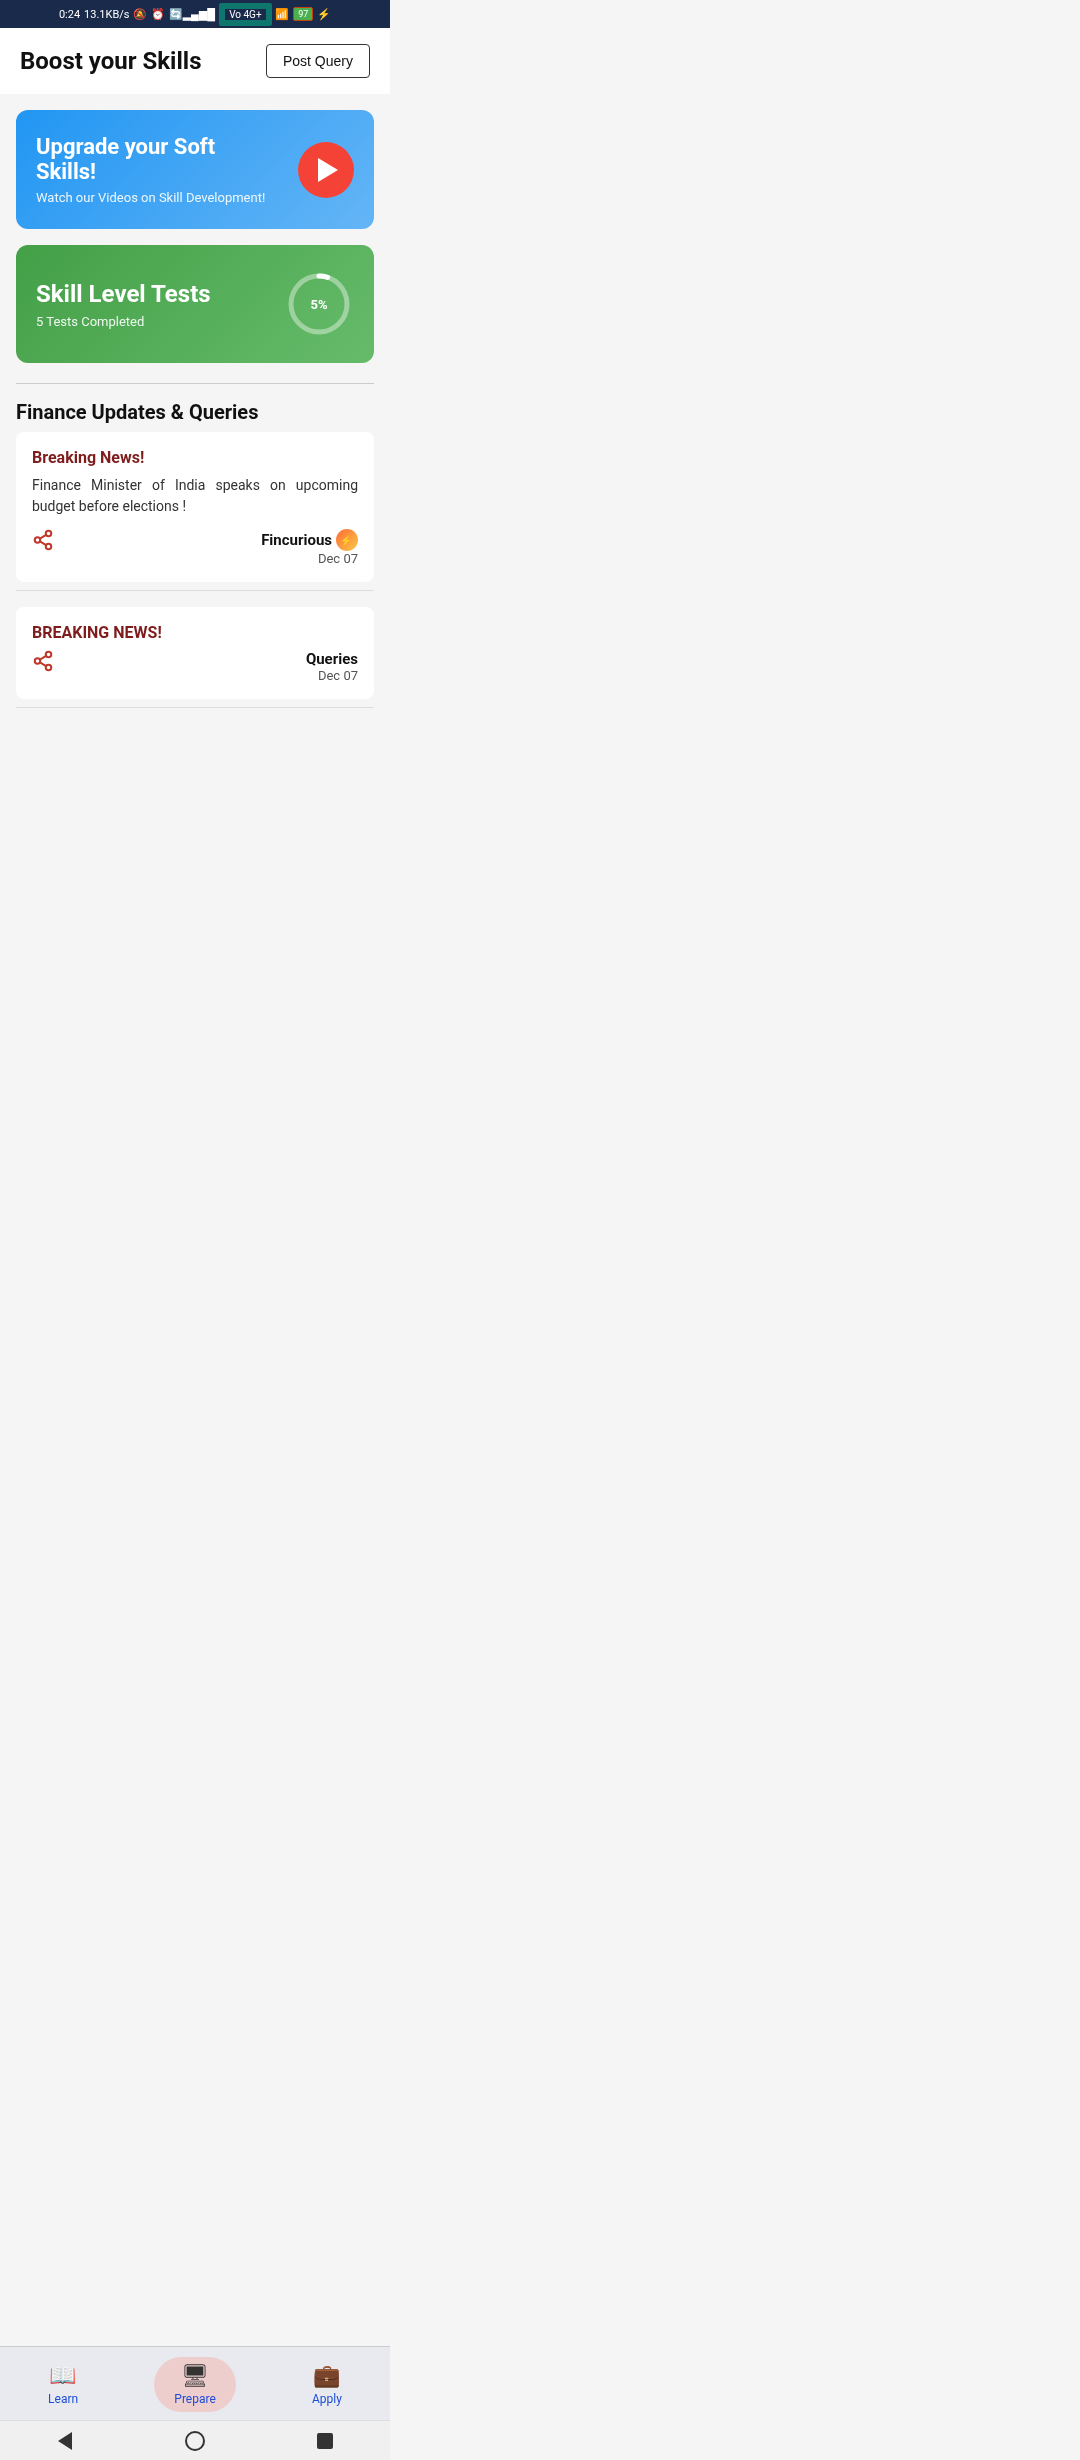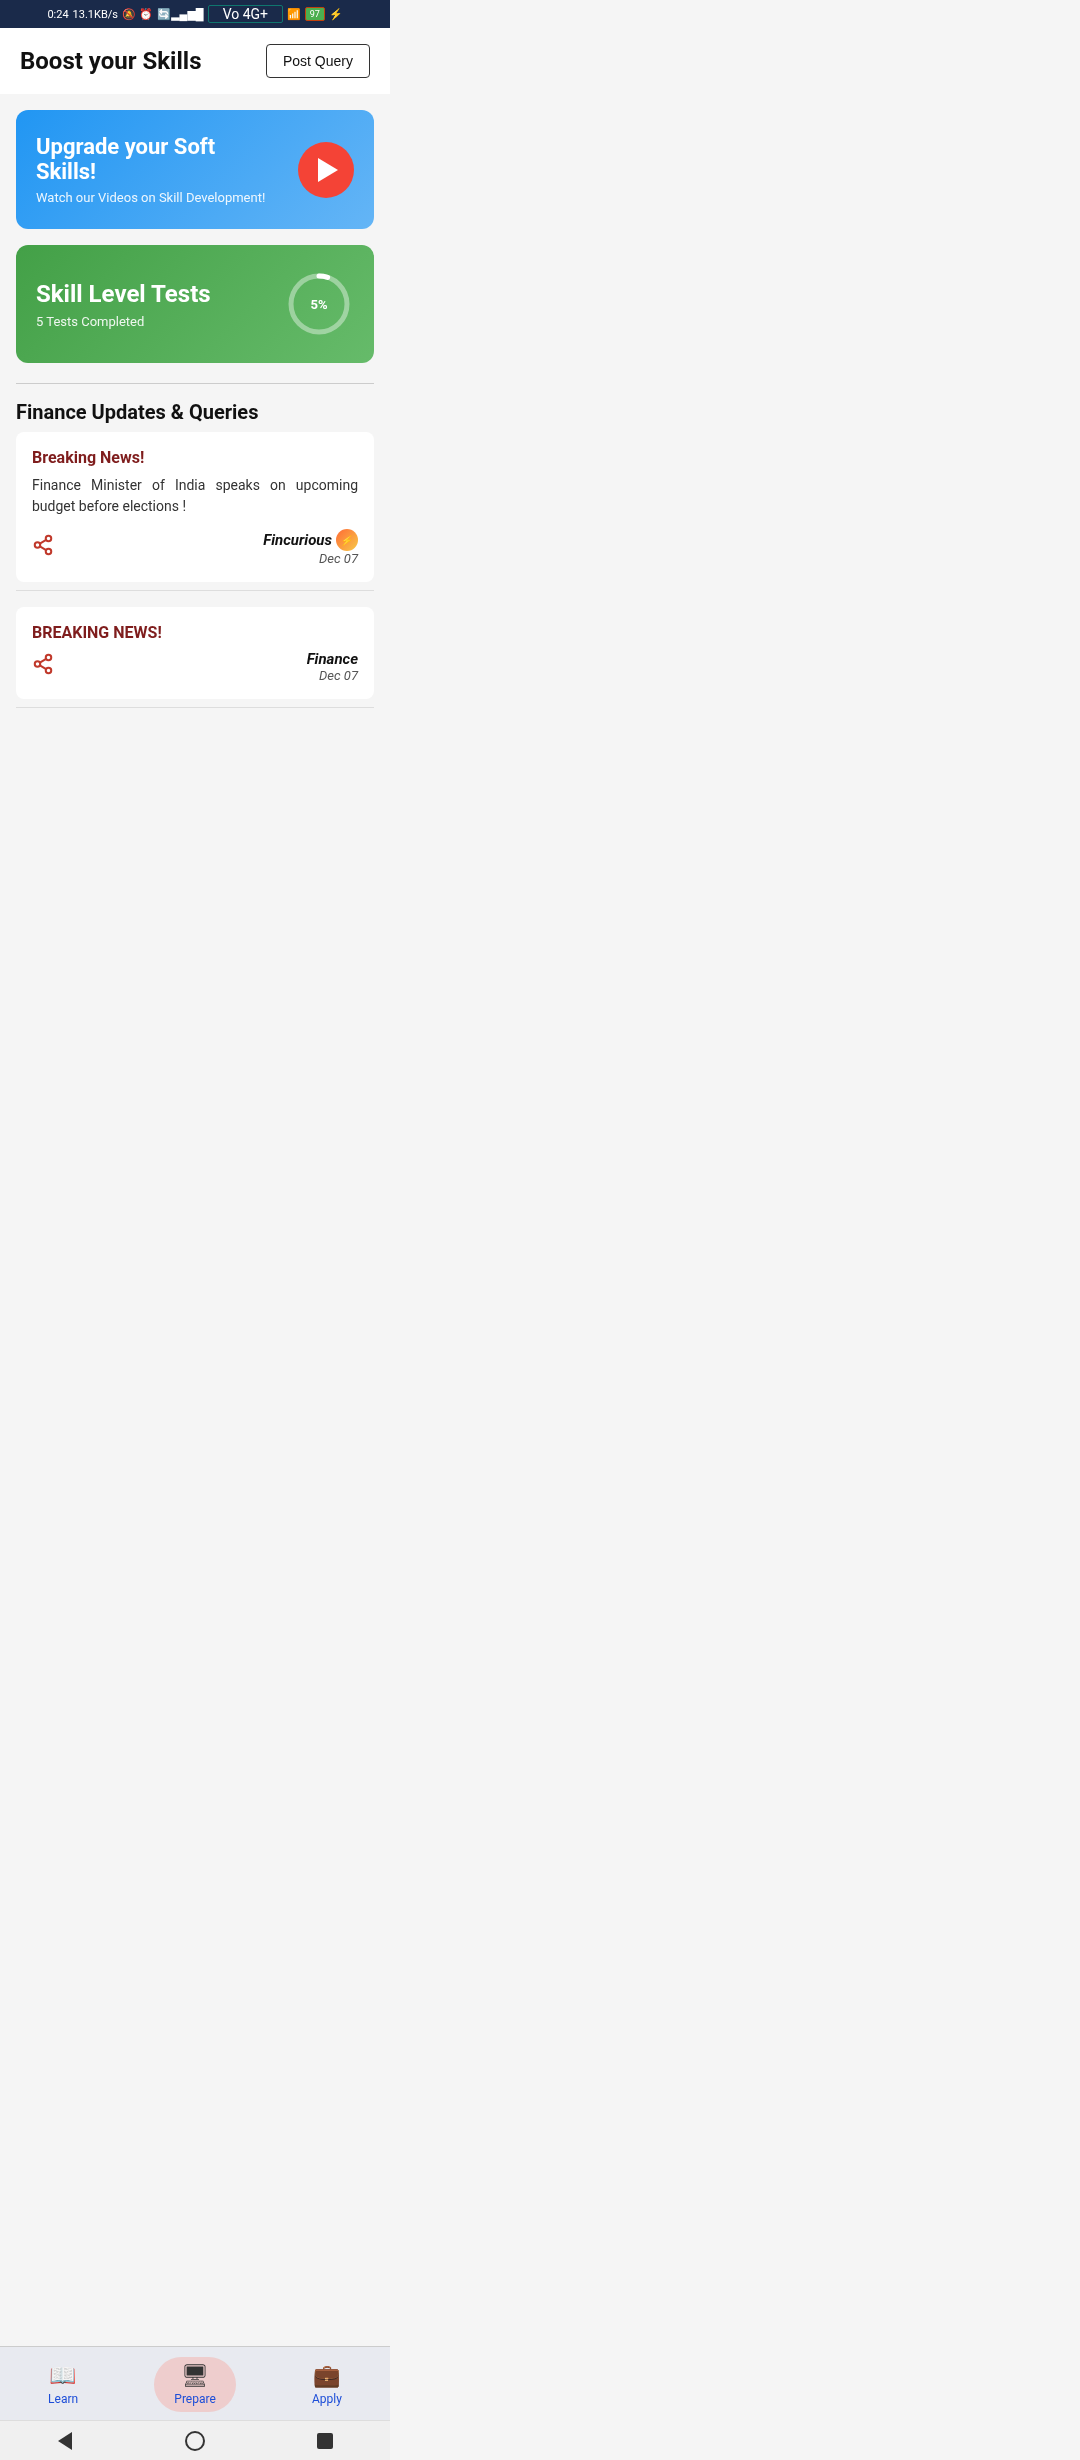--- a/index.html
+++ b/index.html
@@ -179,22 +179,20 @@
     .news-body {
       font-size: 14px;
       color: #333;
       line-height: 1.5;
       margin-bottom: 12px;
       text-align: justify;
     }
     .news-footer {
       display: flex;
       justify-content: space-between;
-      align-items: center;
-      font-style: italic;
     }
     .share-icon {
       color: #c0392b;
       font-size: 20px;
       cursor: pointer;
     }
     .news-meta {
       text-align: right;
     }
     .news-source {
@@ -311,21 +309,21 @@
 <div class="status-bar">
   <div class="status-left">
     <span>0:24</span>
     <span>13.1KB/s</span>
     <span>🔕</span>
     <span>⏰</span>
     <span>🔄</span>
   </div>
   <div class="status-right">
     <span>▂▄▆█</span>
-    <span style="font-size:14px;border:1px solid #0f766e;padding:0 14px;border-radius:2px;">Vo 4G+</span>
+    <span style="font-size:10px;border:6px solid #0f766e;padding:0 4px;border-radius:2px;">Vo 4G+</span>
     <span>📶</span>
     <span class="battery-icon">97</span>
     <span>⚡</span>
   </div>
 </div>
 
 <div class="header">
   <span class="header-title">Boost your Skills</span>
   <button class="post-query-btn">Post Query</button>
 </div>
@@ -390,21 +388,21 @@
     <div class="news-footer">
       <span class="share-icon"><svg width="22" height="22" viewBox="0 0 24 24" fill="none" stroke="#c0392b" stroke-width="2.2" stroke-linecap="round" stroke-linejoin="round">
     <circle cx="18" cy="5" r="3"></circle>
     <circle cx="6" cy="12" r="3"></circle>
     <circle cx="18" cy="19" r="3"></circle>
     <line x1="8.59" y1="13.51" x2="15.42" y2="17.49"></line>
     <line x1="15.41" y1="6.51" x2="8.59" y2="10.49"></line>
   </svg></span>
       <div class="news-meta">
         <div class="news-source">
-          <span>Finance</span>
+          <span>Queries</span>
         </div>
         <div class="news-date">Dec 07</div>
       </div>
     </div>
   </div>
 
   <hr class="news-divider">
 
 </div>
 

